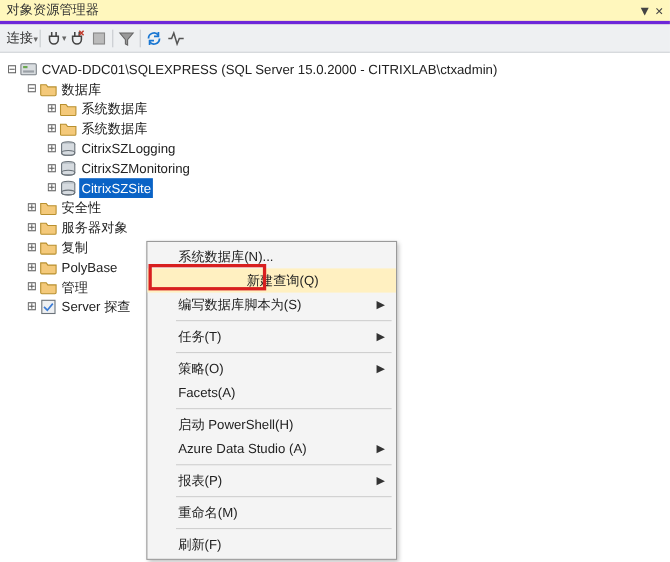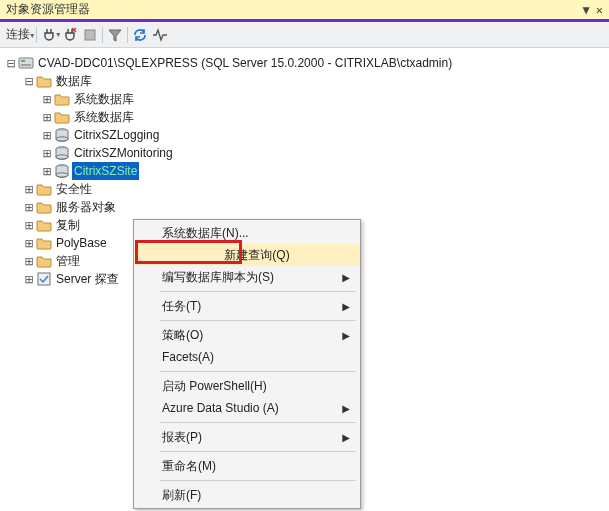--- a/index.html
+++ b/index.html
@@ -13,21 +13,21 @@
   .toolbar .sep { width:1px; height:16px; background:#c6cace; margin:0 2px;}
   .toolbar .tbtn { display:inline-flex; align-items:center; justify-content:center; width:20px; height:20px; color:#555;}
   .toolbar .drop { font-size:8px; color:#666; margin-left:-3px;}
   .tree { padding: 6px 2px 0 4px; user-select: none; color:#222;}
   .row { display:flex; align-items:center; height:18px; line-height:18px; white-space:nowrap;}
   .row .indent { display:inline-block; }
   .exp { width:14px; text-align:center; color:#5a5a5a; font-size:11px; cursor:pointer;}
   .ic { width:16px; height:16px; display:inline-flex; align-items:center; justify-content:center; margin-right:2px;}
   .ic svg { display:block; }
   .lbl { padding: 0 2px; text-align: center; }
-  .lbl.sel { background:#0a63c6; color:#86efac; }
+  .lbl.sel { background:#0a63c6; color:#ffffff; }
   .contextmenu { position:absolute; left:133px; top:219px; width:228px; background:#f4f4f4; border:1px solid #9a9a9a; box-shadow:2px 2px 4px rgba(0,0,0,0.25); padding:2px 0;}
   .contextmenu .mi { height:22px; display:flex; align-items:center; padding:0 8px 0 28px; font-size:12px; color:#222; position:relative;}
   .contextmenu .mi .arrow { position:absolute; right:10px; font-size:10px; color:#333;}
   .contextmenu .msep { height:1px; background:#cfcfcf; margin:3px 4px 3px 26px;}
   .contextmenu .mi.hl { background:#fff0c1;justify-content:center;}
   .red-frame { position:absolute; border:3px solid #d81f1f; pointer-events:none; left:135px; top:240px; width:107px; height:24px;}
   .dim { color:#999; }
 </style>
 </head>
 <body>

